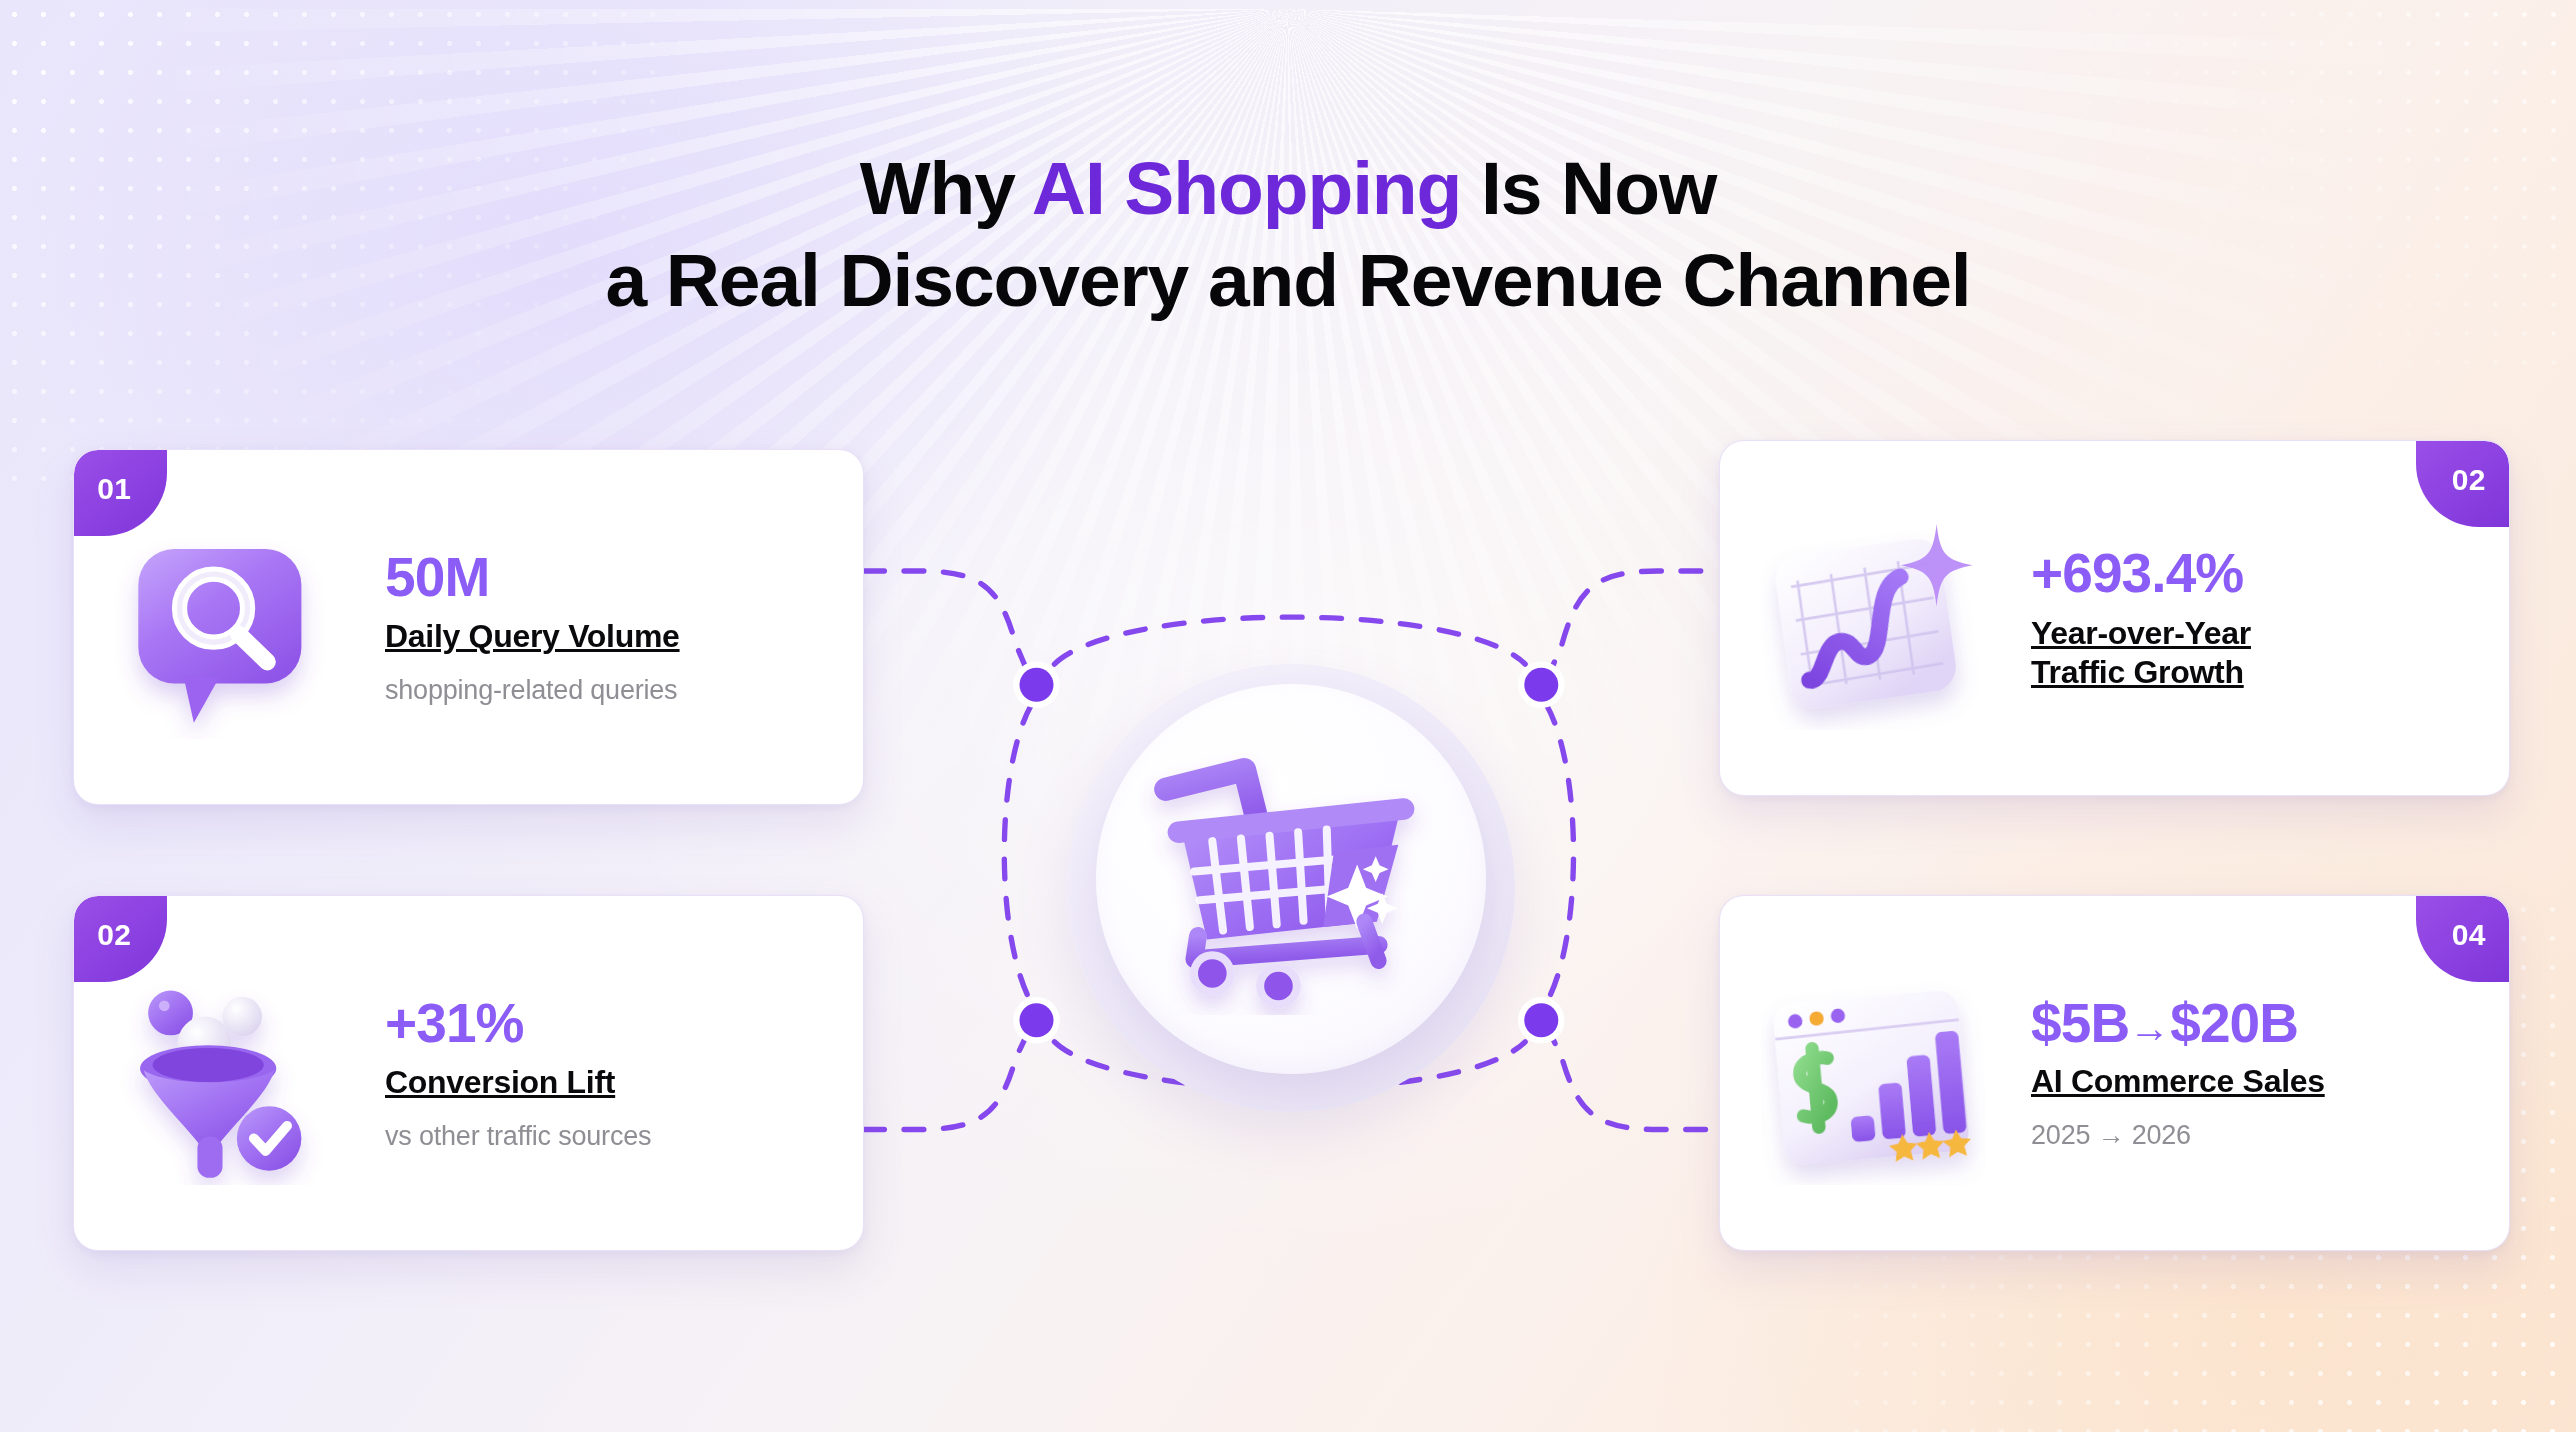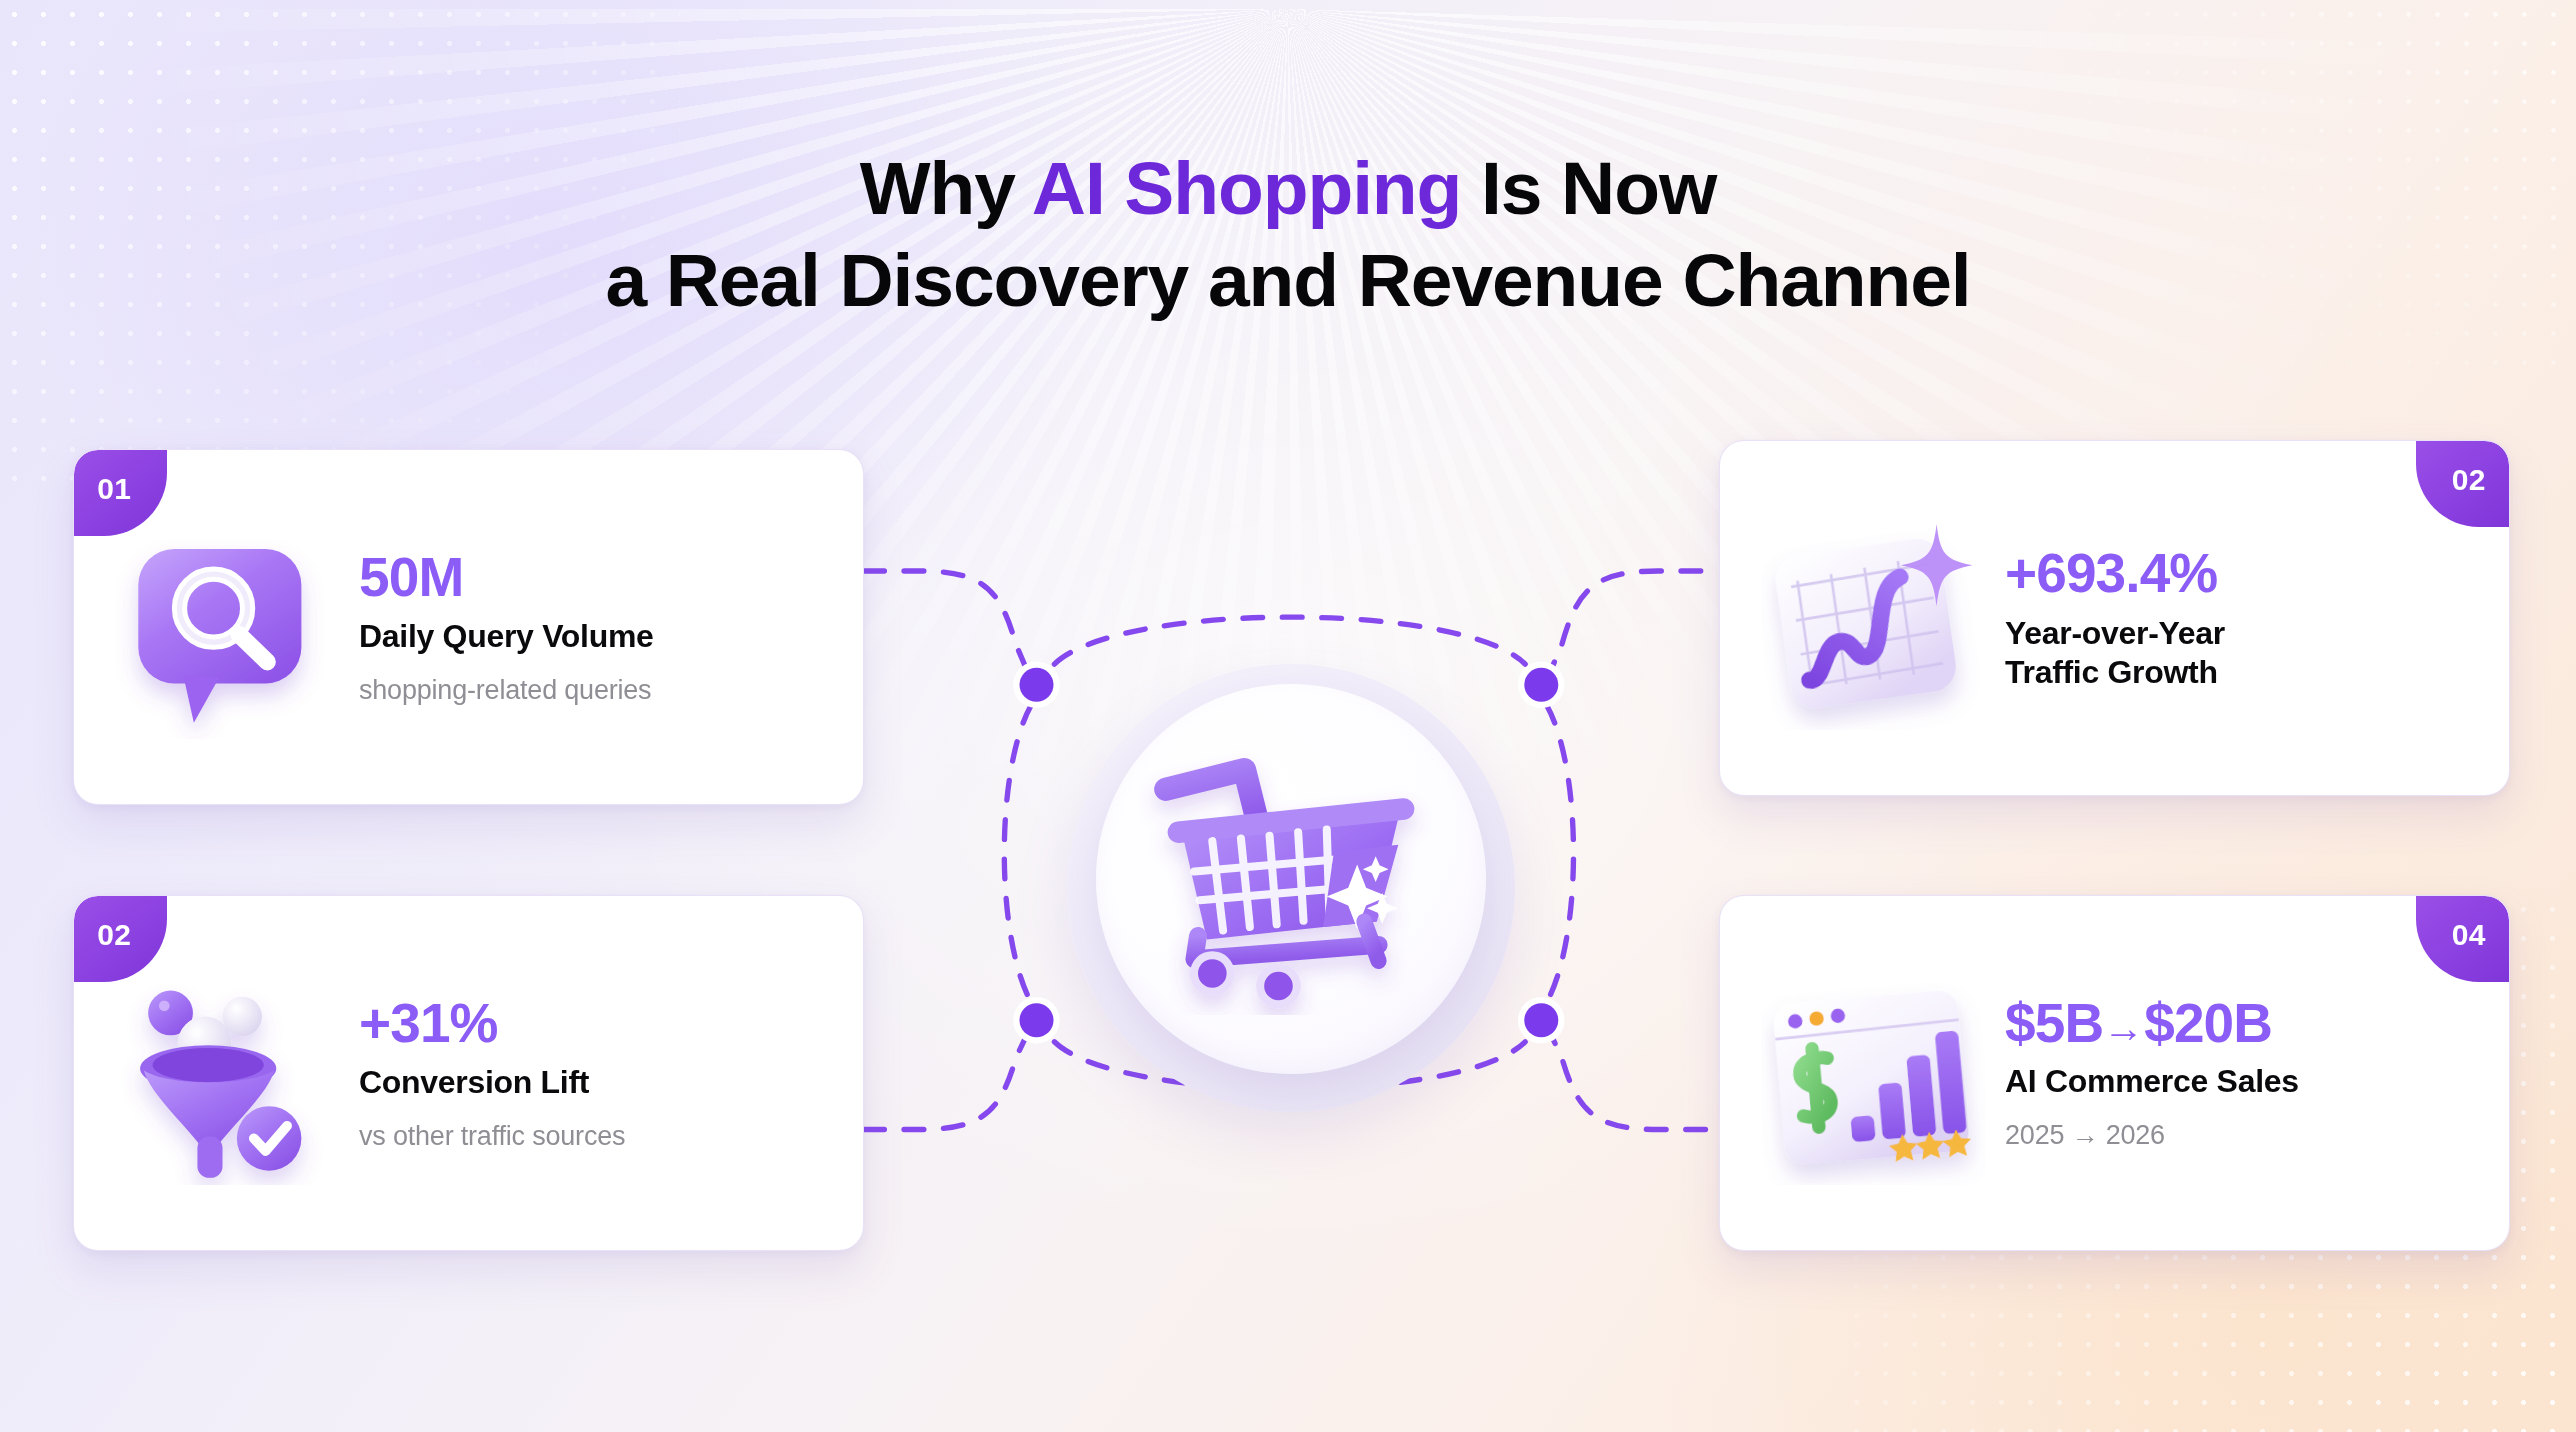--- a/index.html
+++ b/index.html
@@ -119,33 +119,33 @@
     display:flex; align-items:center; justify-content:center;
     letter-spacing:0.4px;
   }
   .badge.left { left:0;  border-radius:24px 0 63px 0; padding-right:12.5px; padding-bottom:9px; }
   .badge.right{ right:0; border-radius:0 24px 0 63px; padding-left:12.5px;  padding-bottom:9px; }
 
   .card-body{
     position:absolute; inset:0;
     display:flex; align-items:center;
     padding:0 41px;
-    gap:20px;
+    gap:46px;
   }
   .icon-slot{ flex:0 0 auto; width:224px; height:224px; position:relative; }
   .text-slot{ flex:1 1 auto; min-width:0; }
 
   .stat{
     font-size:55px; font-weight:bold; color:#8b5cf6;
     letter-spacing:-0.9px; line-height:1.06; white-space:nowrap;
   }
   .stat .arrow{ font-size:41px; font-weight:bold; letter-spacing:0; }
   .label{
     font-size:32px; font-weight:bold; color:#0a0a0d;
-    line-height:1.21; margin-top:11.6px; letter-spacing:-0.3px;
+    line-height:1.21; margin-top:11.6px; letter-spacing:-0.3px;text-decoration:underline;
   }
   .sublabel{
     font-size:27px; color:#8e8e94; line-height:1.2;
     margin-top:18px; letter-spacing:-0.2px;
   }
   .label.tight{ margin-top:9.8px; }
 </style>
 </head>
 <body>
 

